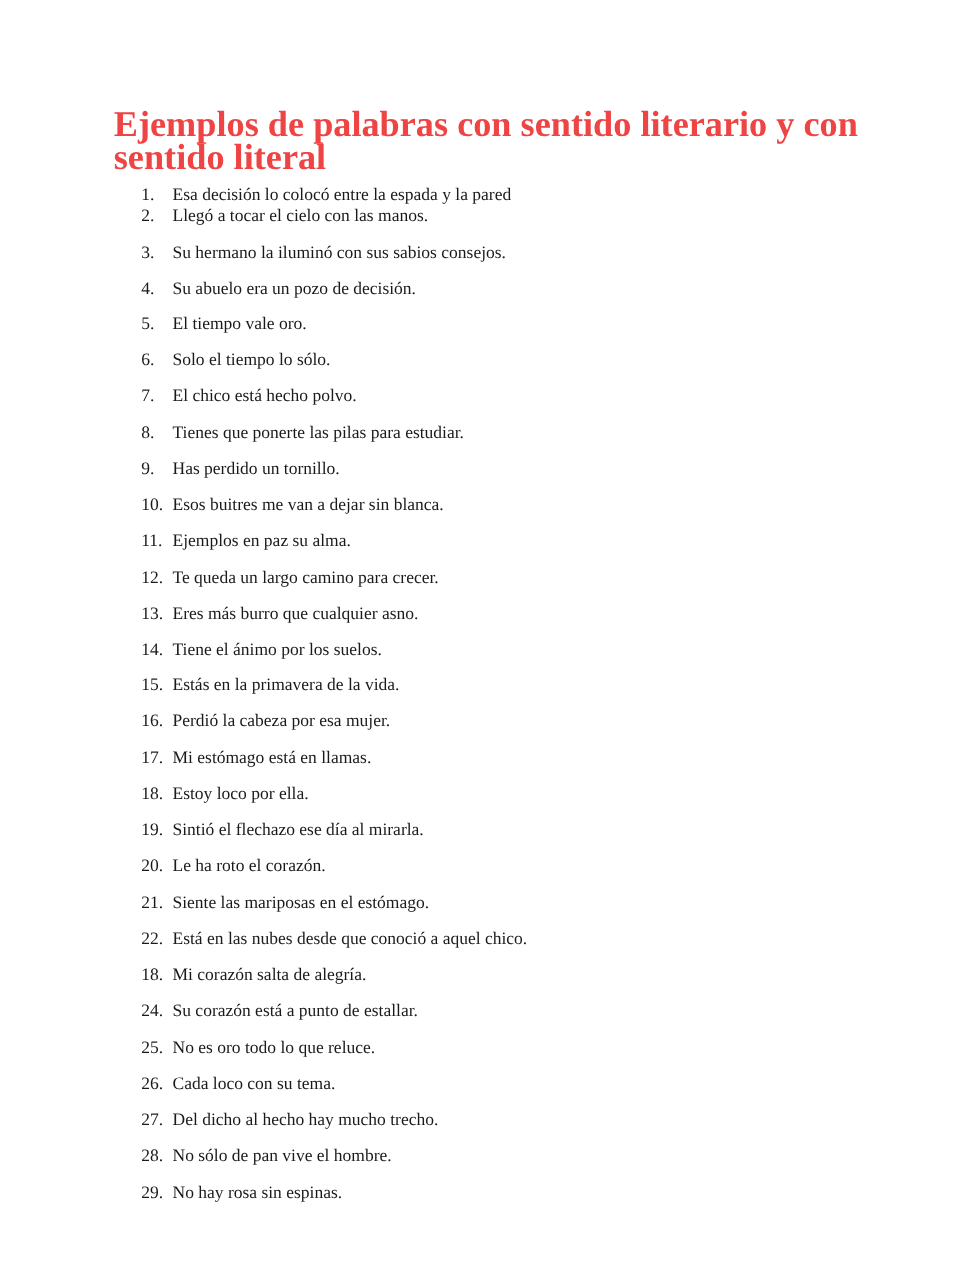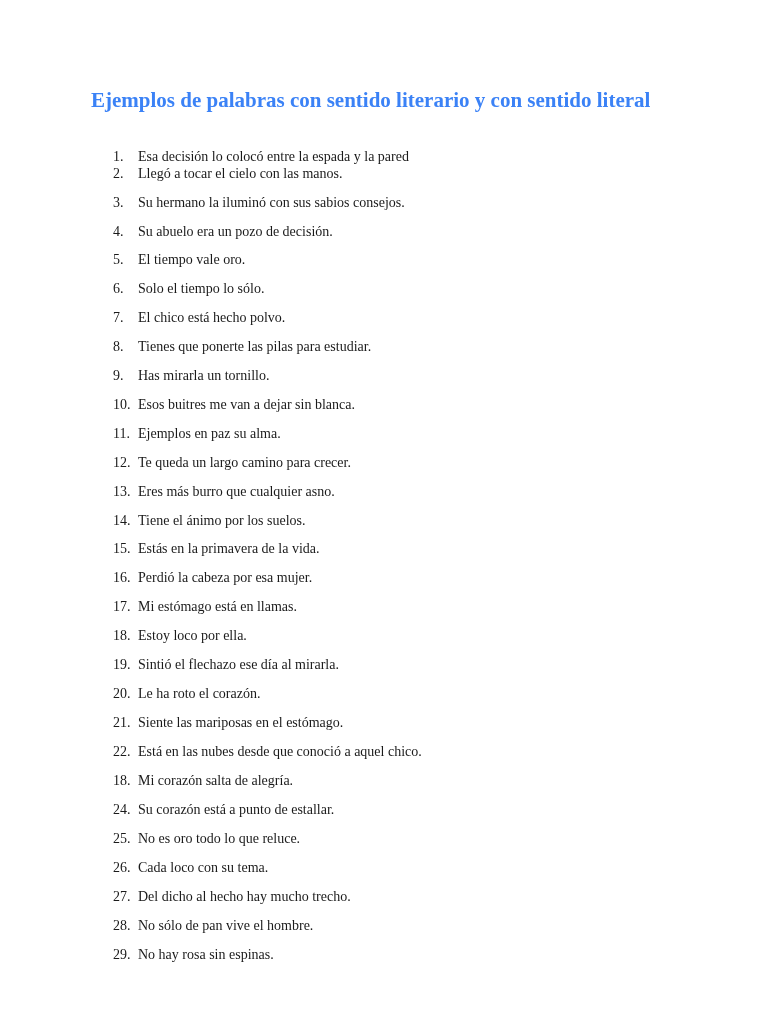--- a/index.html
+++ b/index.html
@@ -22,24 +22,24 @@
       width: 768px;
       height: 1024px;
       background: #ffffff;
     }
     .title {
       position: absolute;
       left: 91px;
       top: 87px;
       width: 600px;
       margin: 0;
-      font-size: 21px;
+      font-size: 29px;
       line-height: 26px;
       font-weight: bold;
-      color: #3b82f6;
+      color: #ef4444;
     }
     .list {
       position: absolute;
       left: 0;
       top: 0;
       margin: 0;
       padding: 0;
       list-style: none;
     }
     .item {
@@ -95,21 +95,21 @@
     <li class="item" style="top:309px">
         <span class="num">7.</span>
         <span class="text">El chico está hecho polvo.</span>
       </li>
     <li class="item" style="top:338px">
         <span class="num">8.</span>
         <span class="text">Tienes que ponerte las pilas para estudiar.</span>
       </li>
     <li class="item" style="top:367px">
         <span class="num">9.</span>
-        <span class="text">Has mirarla un tornillo.</span>
+        <span class="text">Has perdido un tornillo.</span>
       </li>
     <li class="item" style="top:396px">
         <span class="num">10.</span>
         <span class="text">Esos buitres me van a dejar sin blanca.</span>
       </li>
     <li class="item" style="top:425px">
         <span class="num">11.</span>
         <span class="text">Ejemplos en paz su alma.</span>
       </li>
     <li class="item" style="top:454px">

